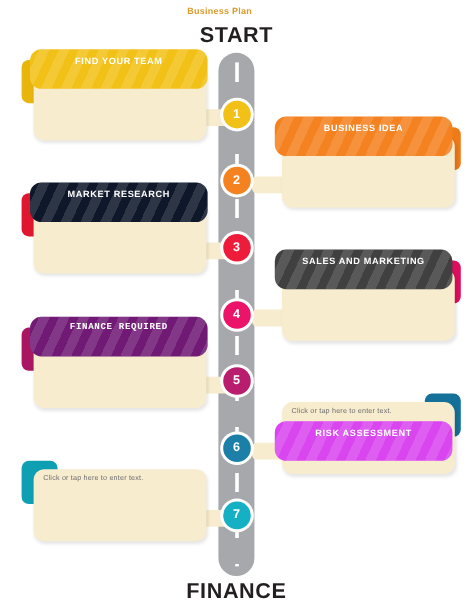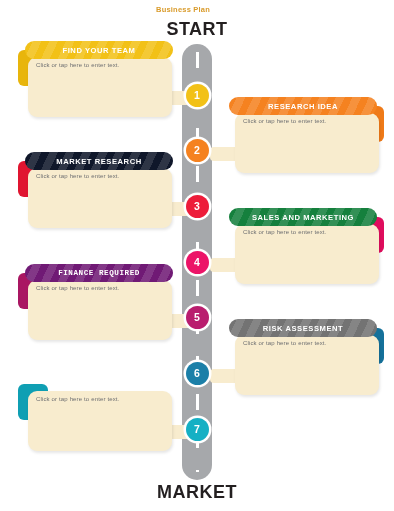--- a/index.html
+++ b/index.html
@@ -133,21 +133,21 @@
     color: #6d6e71;
     letter-spacing: .15px;
     white-space: nowrap;
   }
 
   
   .card .hdr {
     position: absolute;
     top: 0px;
     width: 148px;
-    height: 18px;
+    height: 33px;
     border-radius: 9.5px;
     z-index: 6;
     overflow: hidden;
   }
   .card.left  .hdr { left: 7px; }
   .card.right .hdr { right: 7px; }
   .card .hdr .sheen {
     position: absolute;
     inset: 0;
     background: repeating-linear-gradient(
@@ -214,41 +214,41 @@
         </div>
       </div>
       <div class="card right" style="top: 97px; right: 10px;">
         <div class="stub" style="background: rgb(239, 122, 24);"></div>
         <div class="notch"></div>
         <div class="body">
           <div class="ph">Click or tap here to enter text.</div>
         </div>
         <div class="hdr" style="background: rgb(245, 130, 32);">
           <div class="sheen"></div>
-          <span class="t">RESEARCH IDEA</span>
+          <span class="t">BUSINESS IDEA</span>
         </div>
       </div>
       <div class="card left" style="top: 152px; left: 18px;">
         <div class="stub" style="background: rgb(224, 21, 48);"></div>
         <div class="notch"></div>
         <div class="body">
           <div class="ph">Click or tap here to enter text.</div>
         </div>
         <div class="hdr" style="background: #0f172a;">
           <div class="sheen"></div>
           <span class="t">MARKET RESEARCH</span>
         </div>
       </div>
       <div class="card right" style="top: 208px; right: 10px;">
         <div class="stub" style="background: rgb(223, 13, 93);"></div>
         <div class="notch"></div>
         <div class="body">
           <div class="ph">Click or tap here to enter text.</div>
         </div>
-        <div class="hdr" style="background: #15803d;">
+        <div class="hdr" style="background: #404040;">
           <div class="sheen"></div>
           <span class="t">SALES AND MARKETING</span>
         </div>
       </div>
       <div class="card left" style="top: 264px; left: 18px;">
         <div class="stub" style="background: rgb(169, 22, 98);"></div>
         <div class="notch"></div>
         <div class="body">
           <div class="ph">Click or tap here to enter text.</div>
         </div>
@@ -256,28 +256,28 @@
           <div class="sheen"></div>
           <span class="t">FINANCE REQUIRED</span>
         </div>
       </div>
       <div class="card right" style="top: 319px; right: 10px;">
         <div class="stub" style="background: rgb(21, 113, 154);"></div>
         <div class="notch"></div>
         <div class="body">
           <div class="ph">Click or tap here to enter text.</div>
         </div>
-        <div class="hdr" style="background: #737373;">
+        <div class="hdr" style="background: #d946ef; margin-top: 32px;">
           <div class="sheen"></div>
           <span class="t">RISK ASSESSMENT</span>
         </div>
       </div>
       <div class="card left" style="top: 375px; left: 18px;">
         <div class="stub" style="background: rgb(15, 159, 179);"></div>
         <div class="notch"></div>
         <div class="body">
           <div class="ph">Click or tap here to enter text.</div>
         </div>
       </div>
     </div>
 
-  <div class="finish-label">MARKET</div>
+  <div class="finish-label">FINANCE</div>
 </div>
 
 </body></html>

